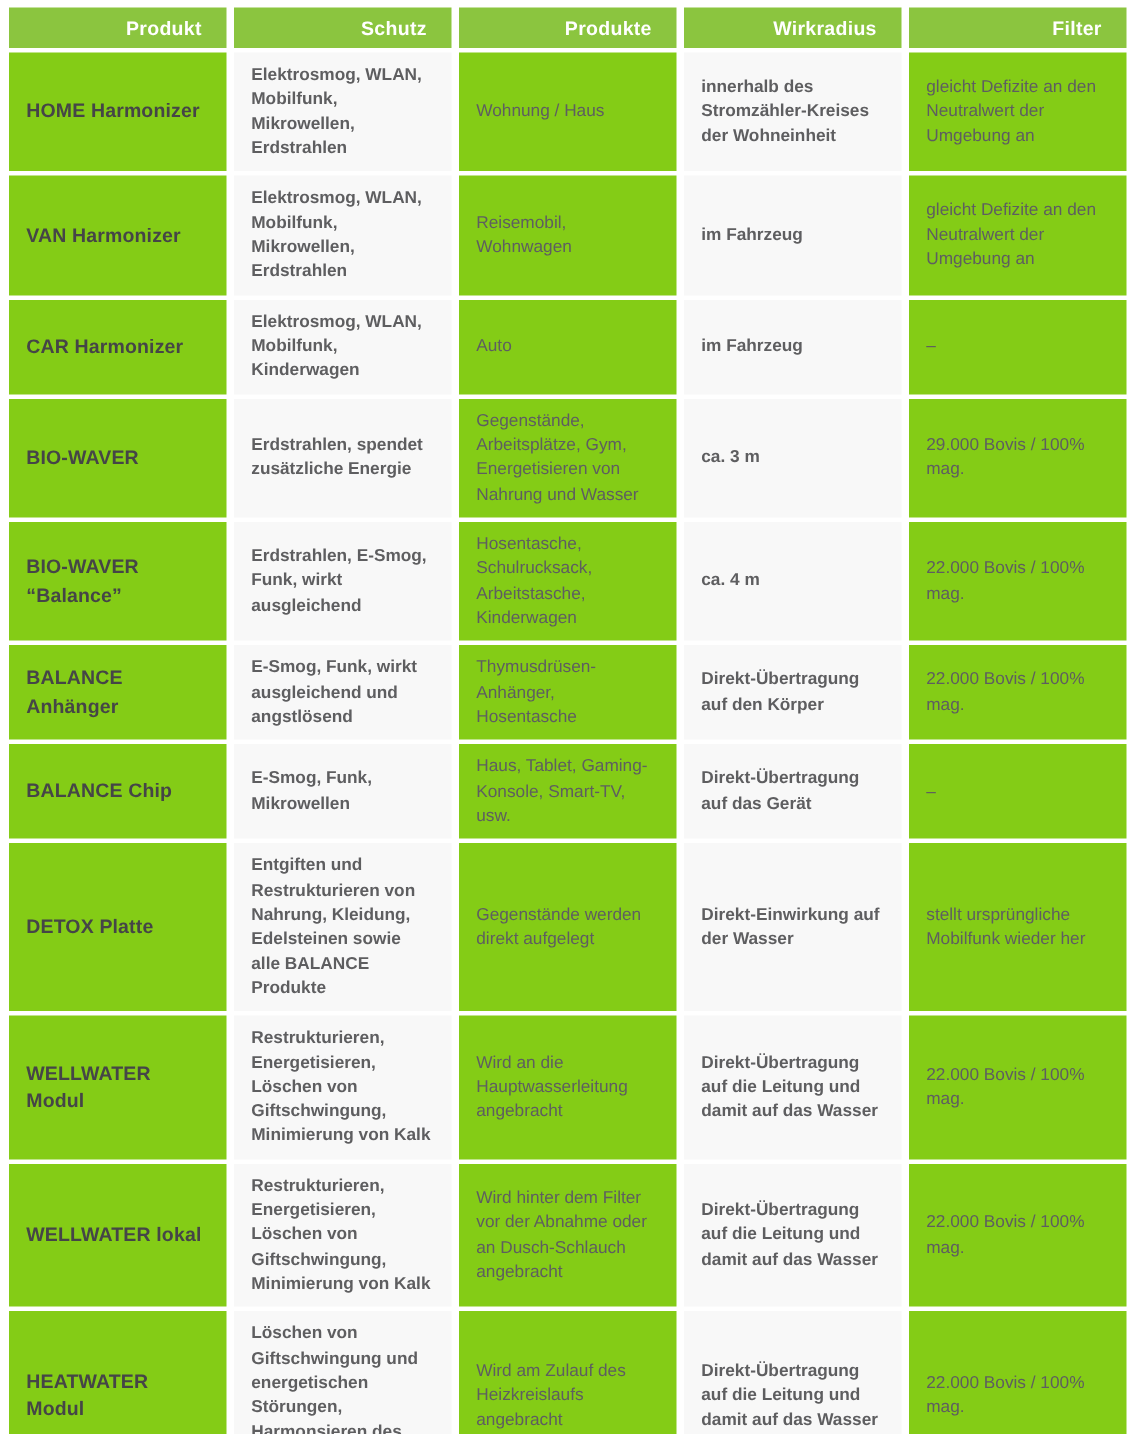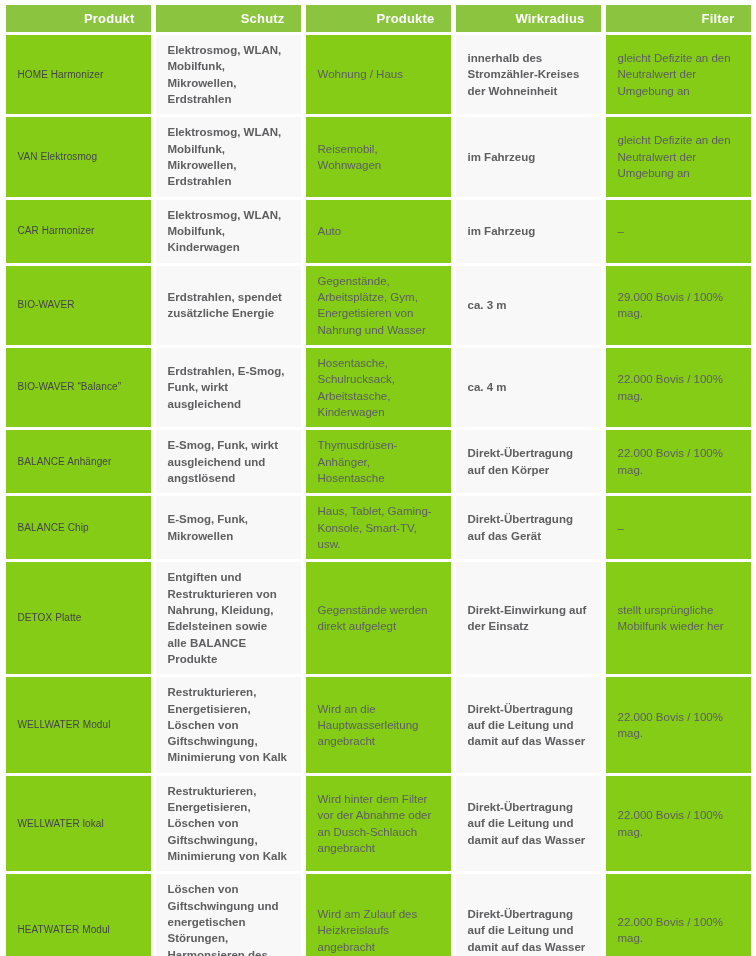--- a/index.html
+++ b/index.html
@@ -30,23 +30,23 @@
     vertical-align: middle;
     padding: 7px 12px;
     font-size: 11.5px;
     line-height: 1.42;
     color: #5e5e60;
     word-wrap: break-word;
   }
   td.cell.col-odd  { background: #84cc16; }
   td.cell.col-even { background: #f8f8f8; font-weight: bold; }
   td.cell.product-cell {
-    font-weight: normal;
+    font-weight: bold;
     color: #454547;
-    font-size: 10px;
+    font-size: 13px;
     letter-spacing: 0.1px;
   }
 </style>
 </head>
 <body>
 
 <table class="product-table">
   <colgroup>
     <col>
       <col>
@@ -65,21 +65,21 @@
   </thead>
   <tbody>
     <tr>
       <td class="cell col-odd product-cell">HOME Harmonizer</td>
       <td class="cell col-even">Elektrosmog, WLAN, Mobilfunk, Mikrowellen, Erdstrahlen</td>
       <td class="cell col-odd">Wohnung / Haus</td>
       <td class="cell col-even">innerhalb des Stromzähler-Kreises der Wohneinheit</td>
       <td class="cell col-odd">gleicht Defizite an den Neutralwert der Umgebung an</td>
     </tr>
     <tr>
-      <td class="cell col-odd product-cell">VAN Elektrosmog</td>
+      <td class="cell col-odd product-cell">VAN Harmonizer</td>
       <td class="cell col-even">Elektrosmog, WLAN, Mobilfunk, Mikrowellen, Erdstrahlen</td>
       <td class="cell col-odd">Reisemobil, Wohnwagen</td>
       <td class="cell col-even">im Fahrzeug</td>
       <td class="cell col-odd">gleicht Defizite an den Neutralwert der Umgebung an</td>
     </tr>
     <tr>
       <td class="cell col-odd product-cell">CAR Harmonizer</td>
       <td class="cell col-even">Elektrosmog, WLAN, Mobilfunk, Kinderwagen</td>
       <td class="cell col-odd">Auto</td>
       <td class="cell col-even">im Fahrzeug</td>
@@ -110,21 +110,21 @@
       <td class="cell col-odd product-cell">BALANCE Chip</td>
       <td class="cell col-even">E-Smog, Funk, Mikrowellen</td>
       <td class="cell col-odd">Haus, Tablet, Gaming-Konsole, Smart-TV, usw.</td>
       <td class="cell col-even">Direkt-Übertragung auf das Gerät</td>
       <td class="cell col-odd">–</td>
     </tr>
     <tr>
       <td class="cell col-odd product-cell">DETOX Platte</td>
       <td class="cell col-even">Entgiften und Restrukturieren von Nahrung, Kleidung, Edelsteinen sowie alle BALANCE Produkte</td>
       <td class="cell col-odd">Gegenstände werden direkt aufgelegt</td>
-      <td class="cell col-even">Direkt-Einwirkung auf der Einsatz</td>
+      <td class="cell col-even">Direkt-Einwirkung auf der Wasser</td>
       <td class="cell col-odd">stellt ursprüngliche Mobilfunk wieder her</td>
     </tr>
     <tr>
       <td class="cell col-odd product-cell">WELLWATER Modul</td>
       <td class="cell col-even">Restrukturieren, Energetisieren, Löschen von Giftschwingung, Minimierung von Kalk</td>
       <td class="cell col-odd">Wird an die Hauptwasserleitung angebracht</td>
       <td class="cell col-even">Direkt-Übertragung auf die Leitung und damit auf das Wasser</td>
       <td class="cell col-odd">22.000 Bovis / 100% mag.</td>
     </tr>
     <tr>

